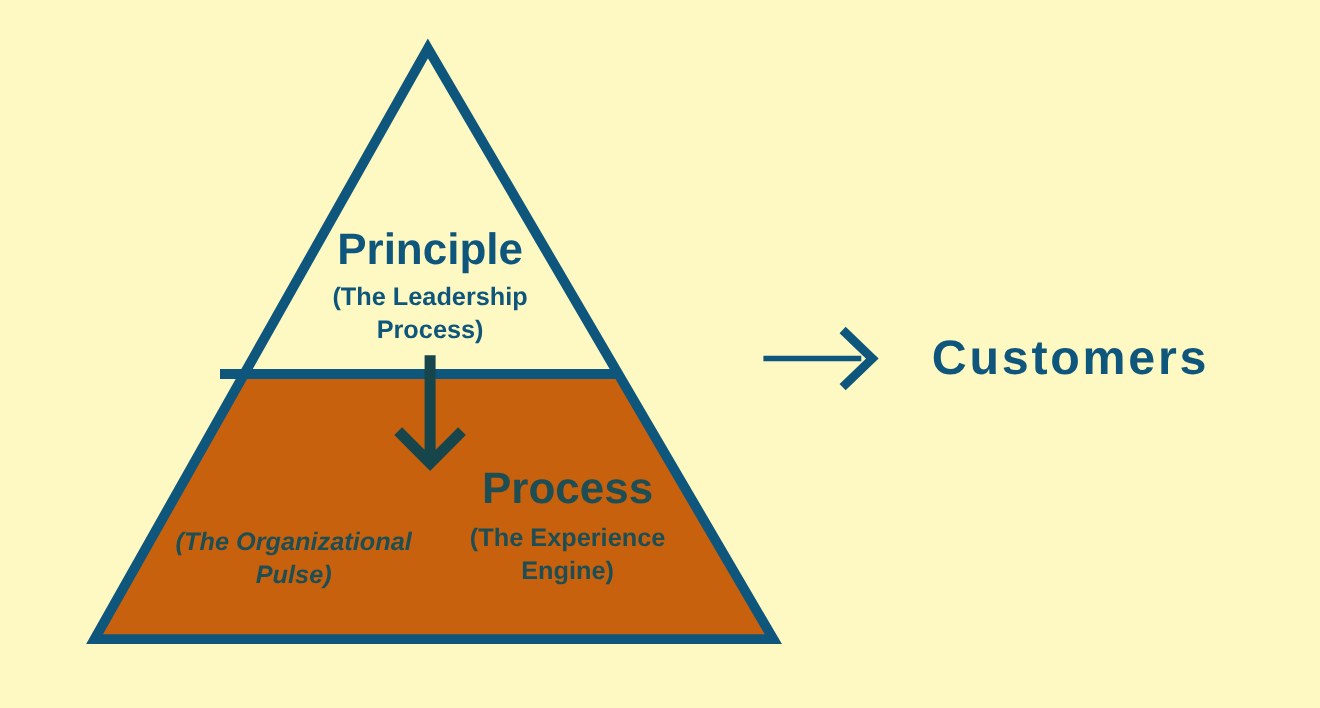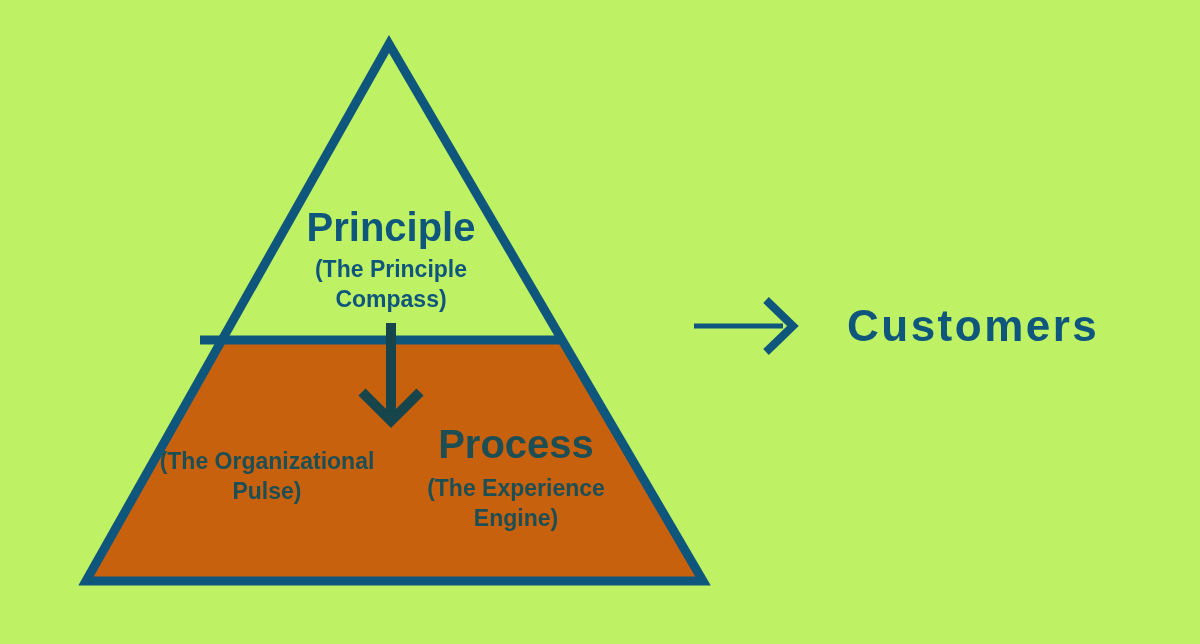--- a/index.html
+++ b/index.html
@@ -5,21 +5,21 @@
   html, body {
     margin: 0;
     padding: 0;
     background: #ffffff;
     font-family: "Liberation Sans", "DejaVu Sans", sans-serif;
   }
   .stage {
     position: relative;
     width: 1200px;
     height: 644px;
-    background: #bef264;
+    background: #fef9c3;
     overflow: hidden;
   }
   .shapes {
     position: absolute;
     left: 0;
     top: 0;
     width: 1200px;
     height: 644px;
   }
   .label {
@@ -67,24 +67,24 @@
 
     <path d="M391,323 L391,419 M362,392 L391,421 L420,392" fill="none" stroke-width="10" stroke-linecap="butt" stroke-linejoin="miter" stroke="#16464C"></path>
 
     <line x1="694" y1="326" x2="783" y2="326" stroke-width="5" stroke="#0F567C"></line>
 
     <path d="M766,300 L793,326 L766,352" fill="none" stroke-width="8" stroke-linecap="butt" stroke-linejoin="miter" stroke="#0F567C"></path>
   </svg>
 
   <div class="label section-title" style="left: 391px; top: 207px; color: rgb(15, 86, 124);">Principle</div>
 
-  <div class="label section-subtitle subtitle-top" style="left: 391px; top: 254px; color: rgb(15, 86, 124);">(The Principle Compass)</div>
+  <div class="label section-subtitle subtitle-top" style="left: 391px; top: 254px; color: rgb(15, 86, 124);">(The Leadership Process)</div>
 
 
-  <div class="label section-subtitle subtitle-people" style="left: 267px; top: 446px; color: rgb(29, 78, 84);">(The Organizational Pulse)</div>
+  <div class="label section-subtitle subtitle-people" style="left: 267px; top: 477px; color: rgb(29, 78, 84); font-style: italic;">(The Organizational Pulse)</div>
 
   <div class="label section-subtitle subtitle-process" style="left: 516px; top: 473px; color: rgb(29, 78, 84);">(The Experience Engine)</div>
 
   <div class="label section-title" style="left: 516px; top: 424px; color: rgb(29, 78, 84);">Process</div>
 
   <div class="customers" style="left: 847px; top: 304px; color: rgb(15, 86, 124);">Customers</div>
 
 </div>
 
 </body></html>

